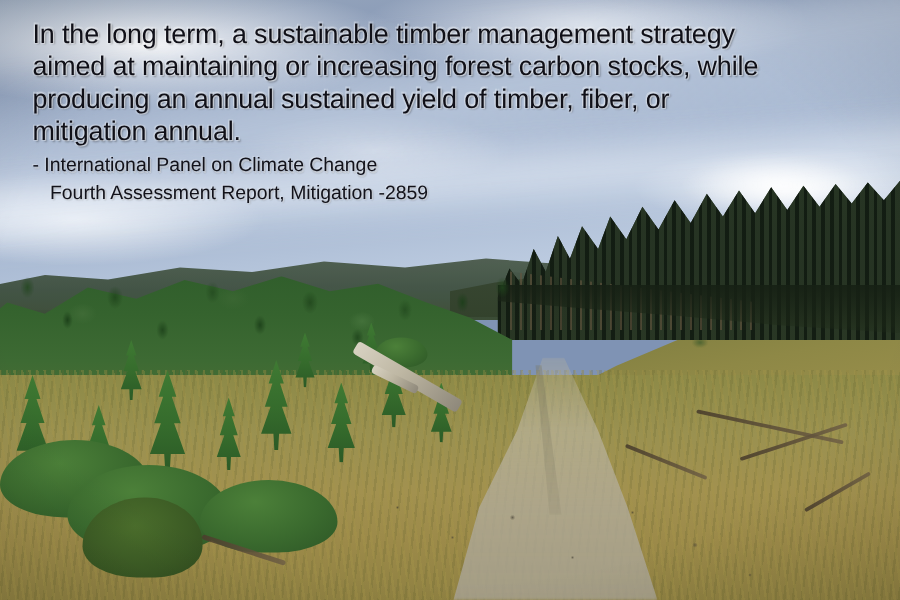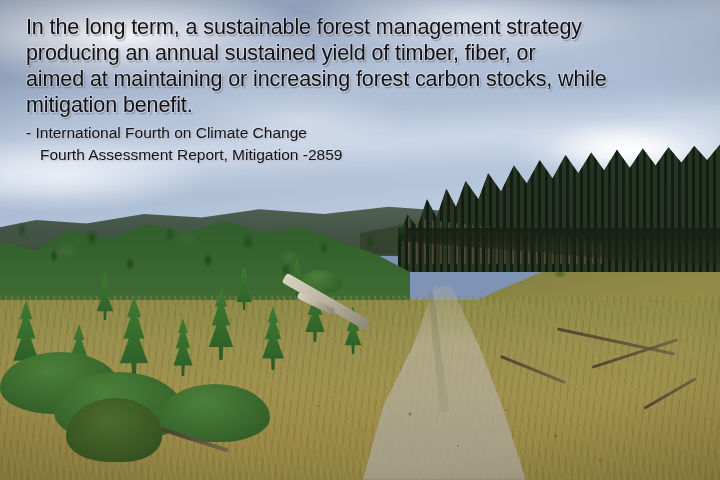--- a/index.html
+++ b/index.html
@@ -319,24 +319,24 @@
     <div class="branch" style="left:556px; top:340px; width:120px; height:3px; transform:rotate(12deg);"></div>
     <div class="branch" style="left:590px; top:352px; width:90px;  height:3px; transform:rotate(-18deg);"></div>
     <div class="branch" style="left:498px; top:368px; width:70px;  height:3px; transform:rotate(22deg);"></div>
     <div class="branch" style="left:640px; top:392px; width:60px;  height:3px; transform:rotate(-30deg);"></div>
     <div class="branch" style="left:160px; top:438px; width:70px;  height:4px; transform:rotate(18deg);"></div>
 
     <div class="photo-tone"></div>
   </div>
 
   <div class="caption">
-    <div class="quote-line">In the long term, a sustainable forest management strategy</div>
+    <div class="quote-line">In the long term, a sustainable timber management strategy</div>
+    <div class="quote-line">aimed at maintaining or increasing forest carbon stocks, while</div>
     <div class="quote-line">producing an annual sustained yield of timber, fiber, or</div>
-    <div class="quote-line">aimed at maintaining or increasing forest carbon stocks, while</div>
-    <div class="quote-line">mitigation benefit.</div>
+    <div class="quote-line">mitigation annual.</div>
 
     <div class="attrib">
-      <div class="attrib-line">- International Fourth on Climate Change</div>
+      <div class="attrib-line">- International Panel on Climate Change</div>
       <div class="attrib-line indent">Fourth Assessment Report, Mitigation -2859</div>
     </div>
   </div>
 
 </div>
 
 </body></html>

